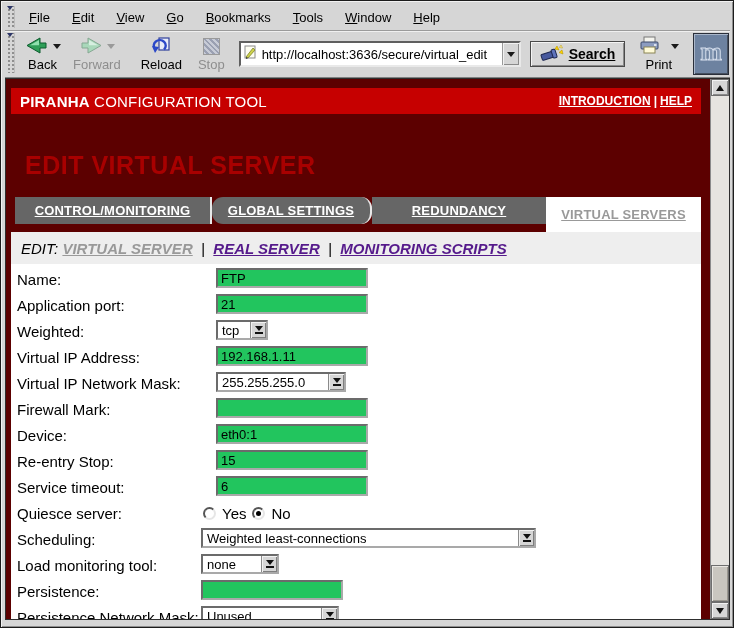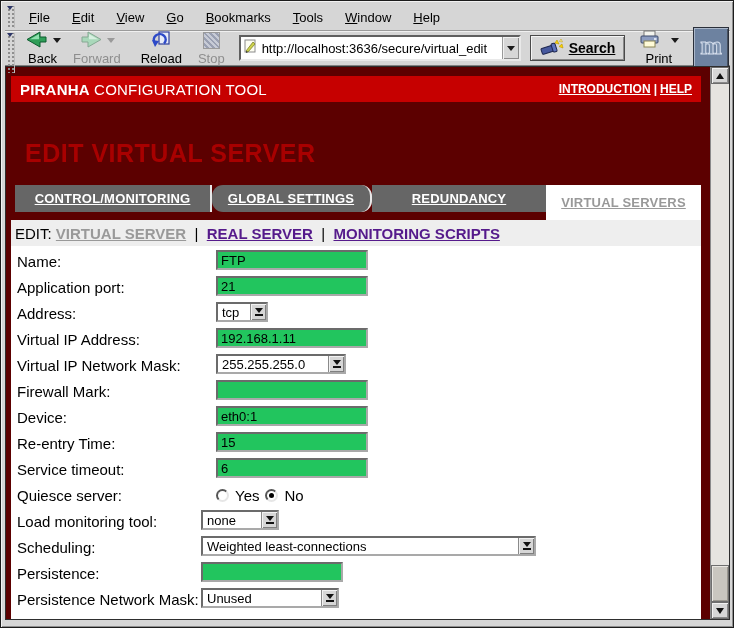--- a/index.html
+++ b/index.html
@@ -17,21 +17,21 @@
             background: radial-gradient(circle at 2px 2px, #8f8f8f 1px, transparent 1.2px);
             background-size:4px 4px; background-position:1px 6px;
             border-right:1px solid #bdbdbd; }
   .grippy::before { content:""; position:absolute; top:0; left:1px;
             border-left:3px solid transparent; border-right:3px solid transparent;
             border-top:4px solid #2c3566; }
   .menu-item { display:inline-block; padding:0 11px; font-size:13px; color:#000; line-height:25px; }
   .menu-item::first-letter { text-decoration:underline; }
 
   
-  .toolbar { height:35px; display:flex; align-items:center; background:#d6d6d6;
+  .toolbar { height:47px; display:flex; align-items:center; background:#d6d6d6;
              border-bottom:1px solid #808080; box-shadow: inset 0 1px 0 #f0f0f0; }
   .tbtn { display:flex; flex-direction:column; align-items:center; justify-content:center;
           height:42px; padding:1px 5px; font-size:13px; color:#000; border:1px solid transparent; }
   .tbtn .icon-row { display:flex; align-items:center; gap:3px; height:20px; }
   .tbtn.disabled { color:#8e8e8e; }
   .caret { width:0; height:0; border-left:4px solid transparent; border-right:4px solid transparent;
            border-top:5px solid #1a1a1a; }
   .caret.gray { border-top-color:#9a9a9a; }
 
   .urlbox { width:282px; height:26px; margin-left:8px; background:#fff;
@@ -66,22 +66,22 @@
 
   .tabstrip { margin-top:17px; height:35px; display:flex; align-items:flex-start; padding-left:4px; }
   .tab { height:27px; background:#666666; color:#fff; font-size:13px; font-weight:bold;
          text-decoration:underline; display:flex; align-items:center; justify-content:center;
          border-right:2px solid #e8e8e8; letter-spacing:0.2px; cursor:pointer; }
   .tab:nth-child(1){ width:197px; }
   .tab:nth-child(2){ width:160px;border-radius:11px; }
   .tab:nth-child(3){ width:174px; border-right:none; }
   .tab.active { flex:1; height:35px; background:#ffffff; color:#999999; border-right:none; }
 
-  .subnav { height:26px; background:#eeeeee; display:flex; align-items:center; padding-left:4px;
-            font-size:15px; color:#000; white-space:pre; }
+  .subnav { height:32px; background:#eeeeee; display:flex; align-items:center; padding-left:10px;
+            font-size:15px; color:#000; white-space:pre;font-style:italic; }
   .subnav a { font-weight:bold; text-decoration:underline; cursor:pointer; }
   .subnav a.current { color:#999999; }
   .subnav a.visited { color:#551a8b; }
 
   .form-area { flex:1; background:#ffffff; position:relative; overflow:hidden; padding-top:2px; }
   .frow { position:relative; height:26px; }
   .flabel { position:absolute; left:6px; top:50%; transform:translateY(-50%);
             font-size:15px; color:#000; white-space:nowrap; }
   .tinput { position:absolute; top:2px; height:20px; border:2px solid;
             border-color:#6b6b6b #a9a9a9 #a9a9a9 #6b6b6b; background:#22c55e;
@@ -263,21 +263,21 @@
       <div class="form-area">
           <div class="frow">
             <span class="flabel">Name:</span>
             <input class="tinput" value="FTP" style="left: 205px; width: 152px;">
           </div>
           <div class="frow">
             <span class="flabel">Application port:</span>
             <input class="tinput" value="21" style="left: 205px; width: 152px;">
           </div>
           <div class="frow">
-            <span class="flabel">Address:</span>
+            <span class="flabel">Weighted:</span>
             <span class="sel" style="left: 205px; width: 52px;">
               <span class="sel-text">tcp</span>
               <span class="sel-btn">
                 <span class="sel-arrow"></span>
                 <span class="sel-bar"></span>
               </span>
             </span>
           </div>
           <div class="frow">
             <span class="flabel">Virtual IP Address:</span>
@@ -295,52 +295,52 @@
           </div>
           <div class="frow">
             <span class="flabel">Firewall Mark:</span>
             <input class="tinput" style="left: 205px; width: 152px;">
           </div>
           <div class="frow">
             <span class="flabel">Device:</span>
             <input class="tinput" value="eth0:1" style="left: 205px; width: 152px;">
           </div>
           <div class="frow">
-            <span class="flabel">Re-entry Time:</span>
+            <span class="flabel">Re-entry Stop:</span>
             <input class="tinput" value="15" style="left: 205px; width: 152px;">
           </div>
           <div class="frow">
             <span class="flabel">Service timeout:</span>
             <input class="tinput" value="6" style="left: 205px; width: 152px;">
           </div>
           <div class="frow">
             <span class="flabel">Quiesce server:</span>
-            <span class="radio-group" style="left: 205px;">
+            <span class="radio-group" style="left: 192px;">
               <span class="radio"></span>
               <span>Yes</span>
               <span class="radio checked">
                 <span class="dot"></span>
               </span>
               <span>No</span>
             </span>
           </div>
           <div class="frow">
+            <span class="flabel">Scheduling:</span>
+            <span class="sel" style="left: 190px; width: 335px;">
+              <span class="sel-text">Weighted least-connections</span>
+              <span class="sel-btn">
+                <span class="sel-arrow"></span>
+                <span class="sel-bar"></span>
+              </span>
+            </span>
+          </div>
+          <div class="frow">
             <span class="flabel">Load monitoring tool:</span>
             <span class="sel" style="left: 190px; width: 78px;">
               <span class="sel-text">none</span>
-              <span class="sel-btn">
-                <span class="sel-arrow"></span>
-                <span class="sel-bar"></span>
-              </span>
-            </span>
-          </div>
-          <div class="frow">
-            <span class="flabel">Scheduling:</span>
-            <span class="sel" style="left: 190px; width: 335px;">
-              <span class="sel-text">Weighted least-connections</span>
               <span class="sel-btn">
                 <span class="sel-arrow"></span>
                 <span class="sel-bar"></span>
               </span>
             </span>
           </div>
           <div class="frow">
             <span class="flabel">Persistence:</span>
             <input class="tinput" style="left: 190px; width: 142px;">
           </div>

